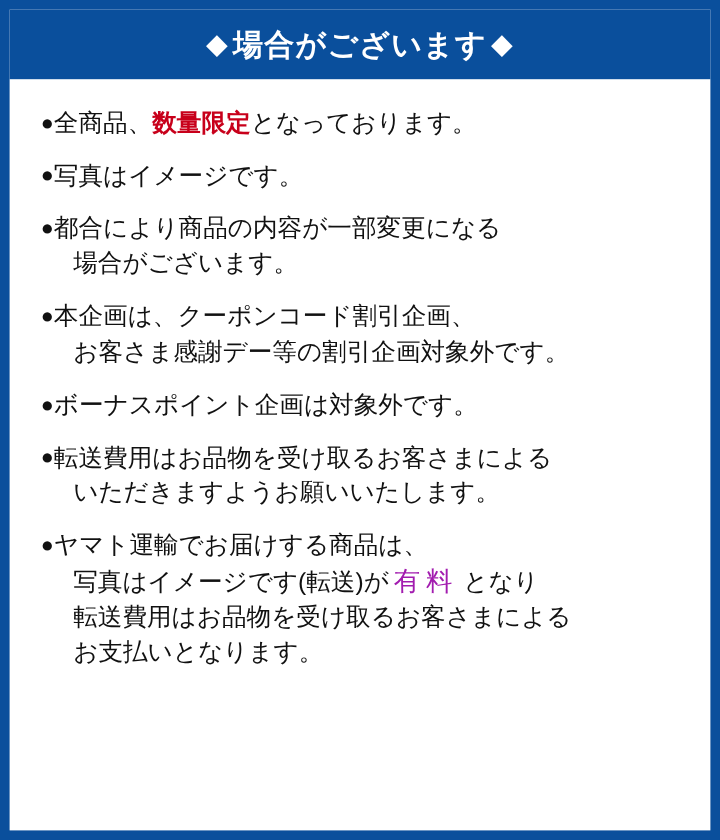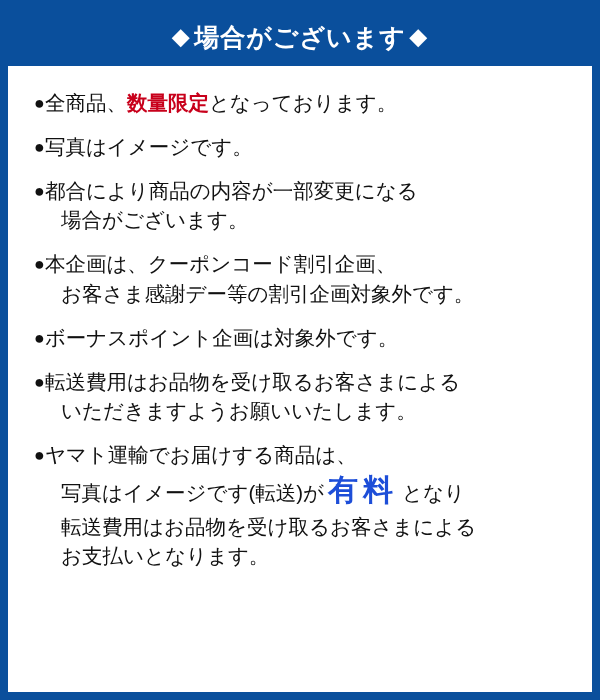--- a/index.html
+++ b/index.html
@@ -59,23 +59,23 @@
   }
   .bullet {
     font-size: 18px;
     vertical-align: 1px;
   }
   .em-red {
     color: #c8001b;
     font-weight: bold;
   }
   .em-red-big {
-    color: #1d4ed8;
-    font-weight: bold;
-    font-size: 30px;
+    color: #a21caf;
+    font-weight: normal;
+    font-size: 22px;
     letter-spacing: 5px;
     padding: 0 4px;
   }
 </style>
 </head>
 <body>
 
 <div class="notice-card">
 
   <div class="notice-header">

